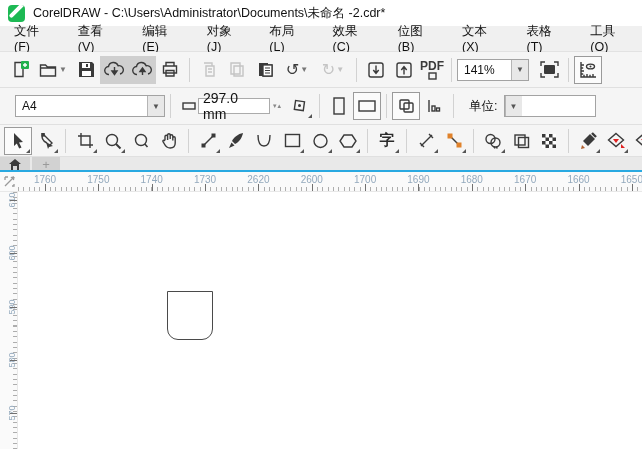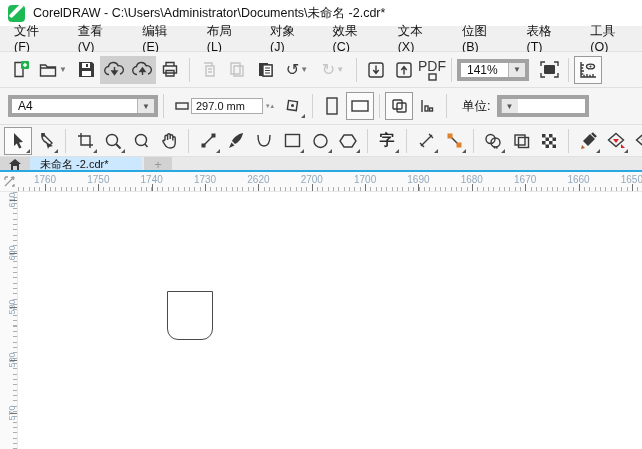--- a/index.html
+++ b/index.html
@@ -34,31 +34,31 @@
   .fly { position:absolute; right:1px; bottom:1px; width:0; height:0;
     border-left:4px solid transparent; border-bottom:4px solid #555; }
   .glyph { font-size:16px; color:#3a3a3a; line-height:1; }
   .glyph.dis { color:#c4c4c4; }
 
   #toolbar { left:0; top:52px; width:642px; height:36px; padding:0 6px; }
   #propbar { left:0; top:88px; width:642px; height:37px; padding:0 6px; }
   #toolbox { left:0; top:125px; width:642px; height:32px; padding:0 4px; }
 
   
-  .combo { height:22px; background:#fff; border:4px solid #a3a3a3; display:flex;
+  .combo { height:22px; background:#fff; border:1px solid #a3a3a3; display:flex;
     align-items:center; flex:0 0 auto; }
   .combo .val { font-size:12px; color:#111; padding:0 6px; flex:1; white-space:nowrap; overflow:hidden; }
   .combo .dd { width:17px; height:100%; background:#e8e8e8; border-left:1px solid #b5b5b5;
     display:flex; align-items:center; justify-content:center; font-size:8px; color:#555; }
 
   
   #dims { display:flex; flex-direction:column; gap:1px; margin:0 4px; }
   .dimrow { display:flex; align-items:center; height:16px; }
   .dimfield { width:72px; height:16px; background:#fff; border:1px solid #ababab;
-    font-size:11px; color:#111; padding:0 4px; display:flex; align-items:center; }
+    font-size:14px; color:#111; padding:0 4px; display:flex; align-items:center; }
   .spin { font-size:7px; color:#888; letter-spacing:1px; padding-left:3px; }
   .dimicon { width:18px; display:flex; justify-content:center; }
 
   #units-label { font-size:12.5px; color:#111; margin:0 6px 0 10px; }
 
   
   #tabbar { left:0; top:157px; width:642px; height:15px; background:#e9e9e9;
     display:flex; align-items:stretch; }
   #home-btn { width:30px; background:#d6d6d6; display:flex; align-items:center; justify-content:center; }
   #doc-tab { min-width:112px; background:#cbe8ff; display:flex; align-items:center;
@@ -100,25 +100,25 @@
 
   <div id="titlebar" class="abs">
     <div id="app-icon"></div>
     <div id="title-text">CorelDRAW - C:\Users\Administrator\Documents\未命名 -2.cdr*</div>
   </div>
 
   <div id="menubar" class="abs">
       <div class="menu-item">文件(F)</div>
       <div class="menu-item">查看(V)</div>
       <div class="menu-item">编辑(E)</div>
+      <div class="menu-item">对象(J)</div>
       <div class="menu-item">布局(L)</div>
-      <div class="menu-item">对象(J)</div>
       <div class="menu-item">效果(C)</div>
+      <div class="menu-item">位图(B)</div>
       <div class="menu-item">文本(X)</div>
-      <div class="menu-item">位图(B)</div>
       <div class="menu-item">表格(T)</div>
       <div class="menu-item">工具(O)</div>
     </div>
 
   <div id="toolbar" class="abs bar">
     <div class="tbtn">
       <svg width="19" height="19" viewBox="0 0 19 19">
         <path class="st" d="M4 2.5h8v14H4z"></path>
           <rect x="10" y="1" width="8" height="8" rx="1" fill="#22b14c"></rect>
         <path d="M14 3v4M12 5h4" stroke="#fff" stroke-width="1.4"></path>
@@ -192,21 +192,21 @@
       </svg>
     </div>
     <div class="tbtn">
       <svg width="18" height="18" viewBox="0 0 18 18">
         <rect x="2" y="2" width="14" height="14" rx="2" class="st"></rect>
         <path d="M9 13.5v-7M6.3 9L9 5.7 11.7 9" class="st"></path>
       </svg>
     </div>
     <div class="tbtn">
       <div style="display:flex;flex-direction:column;align-items:center;line-height:1">
-        <span style="font-size:14px;font-weight:normal;color:#3a3a3a">PDF</span>
+        <span style="font-size:12px;font-weight:bold;color:#3a3a3a">PDF</span>
         <svg width="9" height="8" viewBox="0 0 9 8">
             <rect x="1" y="1" width="7" height="6" class="st" stroke-width="1.1"></rect>
           </svg>
       </div>
     </div>
     <div class="sep"></div>
     <div class="combo" style="width:72px">
       <span class="val">141%</span>
       <span class="dd">▼</span>
     </div>
@@ -220,21 +220,21 @@
     <div class="tbtn outlined">
       <svg width="20" height="20" viewBox="0 0 20 20">
         <path class="st" d="M3 2v15h15M3 17L18 17M3 5h3M3 8h2.2M3 11h3M3 14h2.2M15 17v-3M12 17v-2.2M9 17v-3M6 17v-2.2"></path>
         <ellipse cx="12.5" cy="6.5" rx="4" ry="2.4" class="st"></ellipse>
           <circle cx="12.5" cy="6.5" r="1" class="fl"></circle>
       </svg>
     </div>
   </div>
 
   <div id="propbar" class="abs bar">
-    <div class="combo" style="width:150px;margin-left:2px">
+    <div class="combo" style="width:150px;margin-left:9px">
       <span class="val">A4</span>
       <span class="dd">▼</span>
     </div>
     <div class="sep"></div>
     <div id="dims">
       <div class="dimrow">
         <span class="dimicon">
           <svg width="14" height="10" viewBox="0 0 14 10">
               <rect x="1" y="2" width="12" height="6" class="st" stroke-width="1.1"></rect>
             </svg>
@@ -432,38 +432,37 @@
       </svg>
     </div>
   </div>
 
   <div id="tabbar" class="abs">
     <div id="home-btn">
       <svg width="12" height="11" viewBox="0 0 12 11">
         <path class="fl" d="M6 0l6 5h-2v6H8V7H4v4H2V5H0z"></path>
       </svg>
     </div>
-    <div id="doc-tab">未命名 -2.cdr*</div>
     <div id="newtab-btn">+</div>
   </div>
   <div id="accent-line" class="abs"></div>
 
   <div id="hruler" class="abs">
     <div class="ticks"></div>
   <span class="hnum" style="left: 45px;">1760</span>
       <span class="hmaj" style="left: 45px;"></span>
       <span class="hnum" style="left: 98.35px;">1750</span>
       <span class="hmaj" style="left: 98.35px;"></span>
       <span class="hnum" style="left: 151.7px; text-align: right;">1740</span>
       <span class="hmaj" style="left: 151.7px;"></span>
       <span class="hnum" style="left: 205.05px;">1730</span>
       <span class="hmaj" style="left: 205.05px;"></span>
       <span class="hnum" style="left: 258.4px;">2620</span>
       <span class="hmaj" style="left: 258.4px;"></span>
-      <span class="hnum" style="left: 311.75px;">2700</span>
+      <span class="hnum" style="left: 311.75px;">2600</span>
       <span class="hmaj" style="left: 311.75px;"></span>
       <span class="hnum" style="left: 365.1px;">1700</span>
       <span class="hmaj" style="left: 365.1px;"></span>
       <span class="hnum" style="left: 418.45px;">1690</span>
       <span class="hmaj" style="left: 418.45px;"></span>
       <span class="hnum" style="left: 471.8px;">1680</span>
       <span class="hmaj" style="left: 471.8px;"></span>
       <span class="hnum" style="left: 525.15px;">1670</span>
       <span class="hmaj" style="left: 525.15px;"></span>
       <span class="hnum" style="left: 578.5px;">1660</span>

